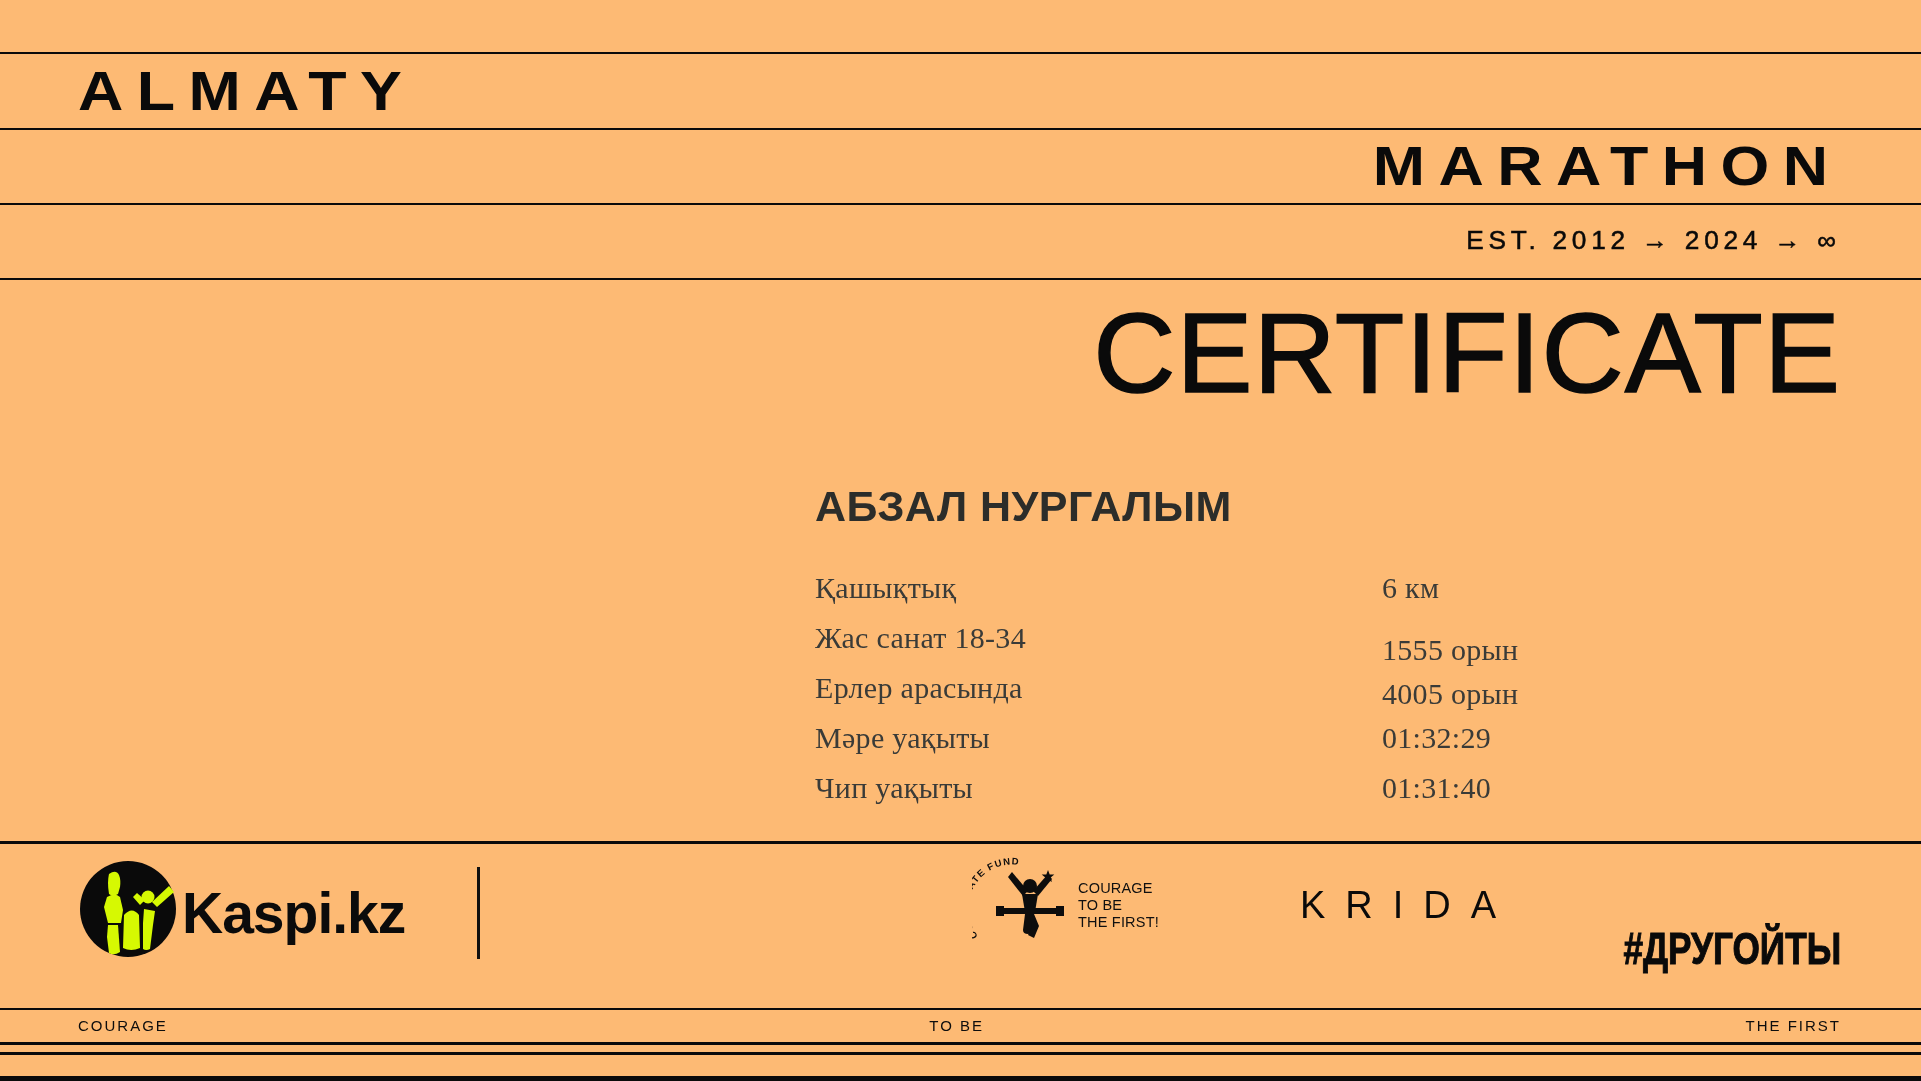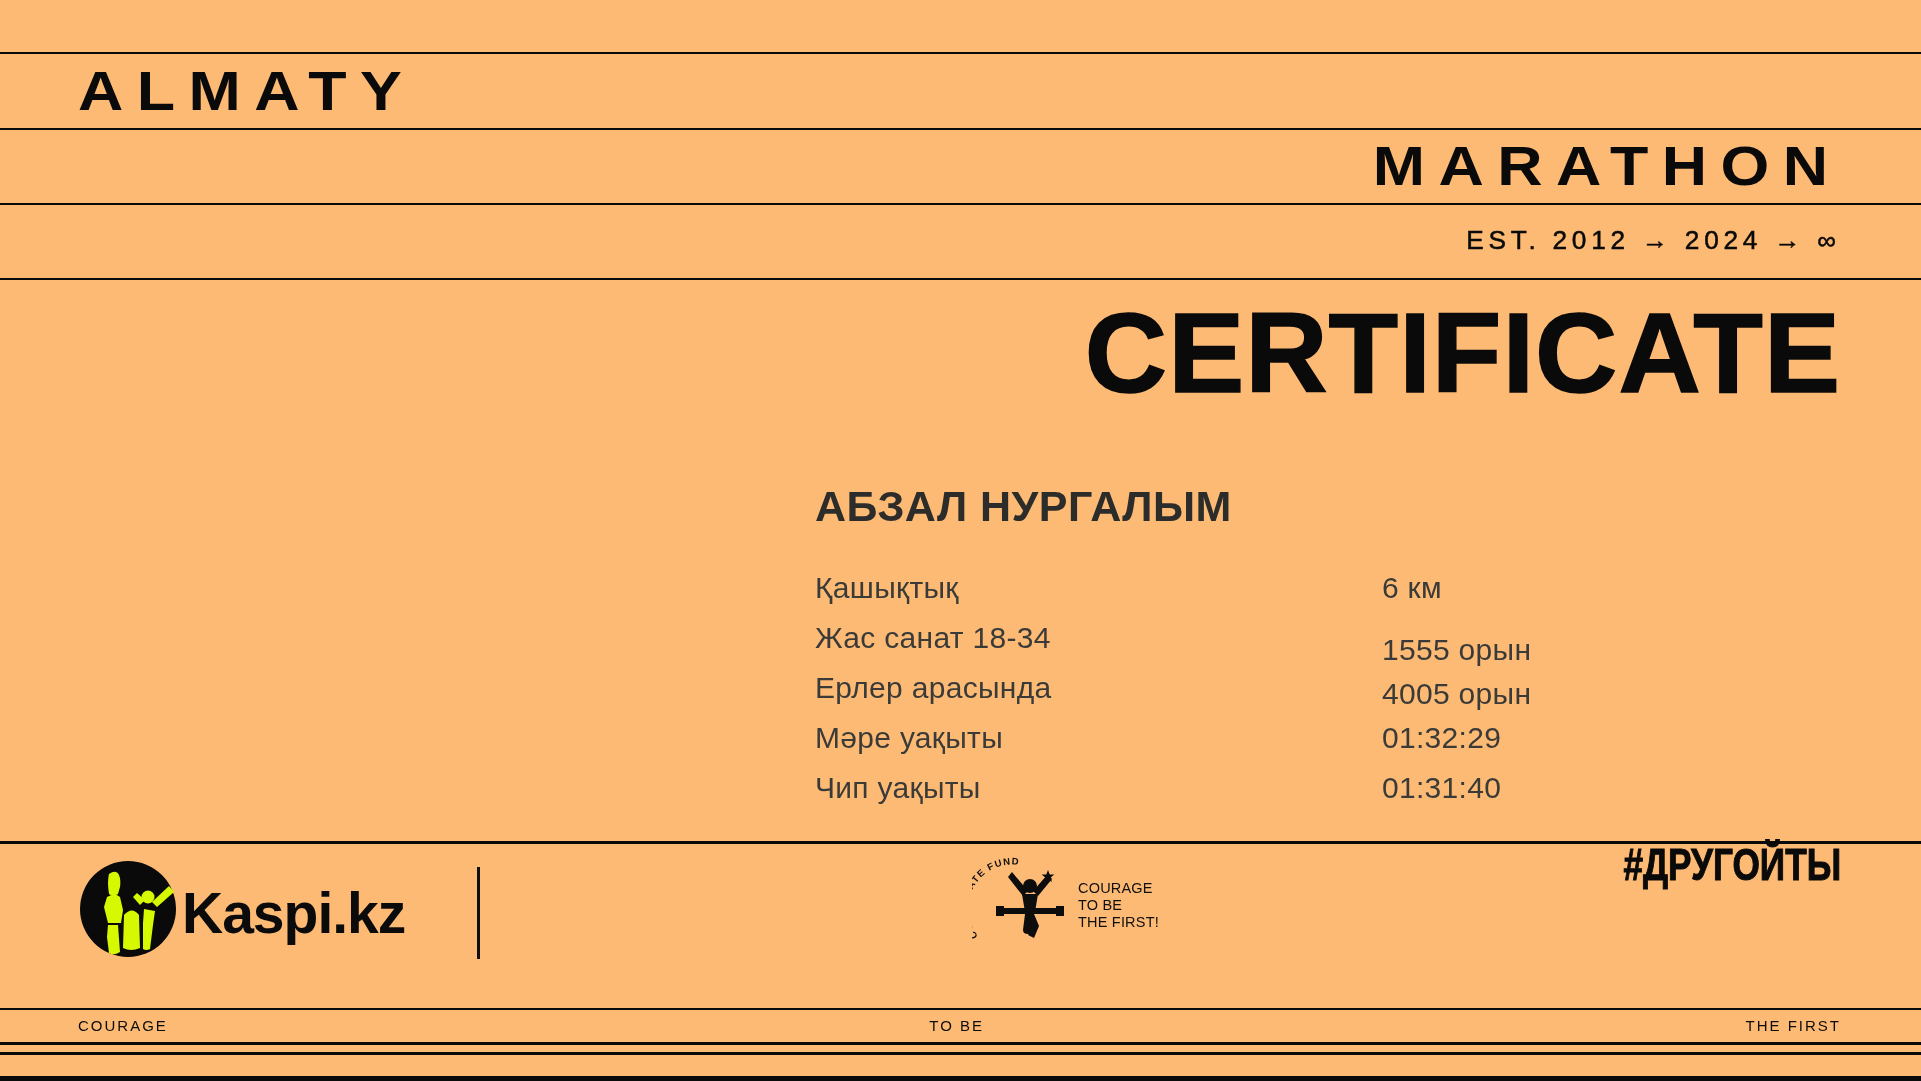--- a/index.html
+++ b/index.html
@@ -24,50 +24,50 @@
 
   .row-almaty{position:absolute;left:78px;top:52px;height:76px;display:flex;align-items:center;}
   .row-almaty span{font-size:56px;font-weight:700;letter-spacing:12px;transform:scaleX(1.12);transform-origin:left center;white-space:nowrap;}
   .row-marathon{position:absolute;right:80px;top:128px;height:75px;display:flex;align-items:center;justify-content:flex-end;}
   .row-marathon span{font-size:56px;font-weight:700;letter-spacing:12px;transform:scaleX(1.12);transform-origin:right center;white-space:nowrap;}
   .row-est{position:absolute;right:80px;top:203px;height:75px;display:flex;align-items:center;justify-content:flex-end;}
   .row-est span{font-size:25px;font-weight:500;letter-spacing:4.5px;-webkit-text-stroke:0.5px #0a0a0a;transform:scaleX(1.05);transform-origin:right center;white-space:nowrap;}
 
   .title{
     position:absolute;right:80px;top:296px;
-    font-size:114px;font-weight:700;letter-spacing:1px;line-height:1.0;
+    font-size:114px;font-weight:400;letter-spacing:1px;line-height:1.0;
     -webkit-text-stroke:1.5px #0a0a0a;white-space:nowrap;
   }
 
   .name{
     position:absolute;left:815px;top:482px;
     font-size:43px;font-weight:700;letter-spacing:0.5px;color:#2c2d2a;white-space:nowrap;
   }
 
-  .results{position:absolute;left:815px;top:570px;width:790px;}
+  .results{position:absolute;left:815px;top:570px;width:790px;font-family:Liberation Serif, serif;}
   .result-row{display:flex;height:50px;align-items:flex-start;font-size:30px;color:#3a3b38;letter-spacing:0.3px;line-height:36px;}
   .result-label{width:567px;flex:0 0 567px;}
   .result-value{flex:1;}
   .drop12{margin-top:12px;}
   .drop6{margin-top:6px;}
 
   .kaspi-group{position:absolute;left:78px;top:862px;height:102px;display:flex;align-items:center;gap:4px;}
   .kaspi-text{font-size:57px;font-weight:700;letter-spacing:-1px;color:#0b0b0b;white-space:nowrap;}
   .footer-divider{position:absolute;left:477px;top:867px;width:3px;height:92px;background:#101010;}
 
   .yessenov-group{position:absolute;left:588px;top:874px;display:flex;gap:17px;align-items:center;}
   .yessenov-text{font-size:15.5px;font-weight:700;line-height:17.5px;letter-spacing:0.1px;transform:scaleX(0.93);transform-origin:left center;white-space:nowrap;color:#0d0d0d;}
 
   .fund-group{position:absolute;left:972px;top:856px;display:flex;align-items:center;gap:6px;}
   .fund-text{font-size:14.5px;font-weight:500;line-height:17px;color:#101010;letter-spacing:0.2px;white-space:nowrap;}
 
   .krida{position:absolute;left:1300px;top:860px;height:90px;display:flex;align-items:center;}
   .krida span{font-size:38px;font-weight:400;letter-spacing:20px;white-space:nowrap;}
 
-  .hashtag{position:absolute;right:80px;top:817px;height:95px;display:flex;align-items:center;justify-content:flex-end;}
+  .hashtag{position:absolute;right:80px;top:901px;height:95px;display:flex;align-items:center;justify-content:flex-end;}
   .hashtag span{font-size:44px;font-weight:800;transform:scaleX(0.8);transform-origin:right center;white-space:nowrap;letter-spacing:0px;-webkit-text-stroke:1px #0a0a0a;}
 
   .slogan-row{
     position:absolute;left:0;right:0;top:1008px;height:34px;
     display:flex;align-items:center;justify-content:space-between;
     padding:0 80px 0 78px;box-sizing:border-box;
     font-size:15px;font-weight:500;letter-spacing:2px;color:#0d0d0d;
   }
 </style>
 </head>
@@ -167,20 +167,23 @@
         </g>
       </svg>
     </span>
     <span class="fund-text">
       <span>COURAGE</span><br>
       <span>TO BE</span><br>
       <span>THE FIRST!</span>
     </span>
   </div>
 
+  <div class="krida">
+    <span>KRIDA</span>
+  </div>
 
   <div class="hashtag">
     <span>#ДРУГОЙТЫ</span>
   </div>
 
   <div class="slogan-row">
     <span>COURAGE</span>
     <span>TO BE</span>
     <span>THE FIRST</span>
   </div>

